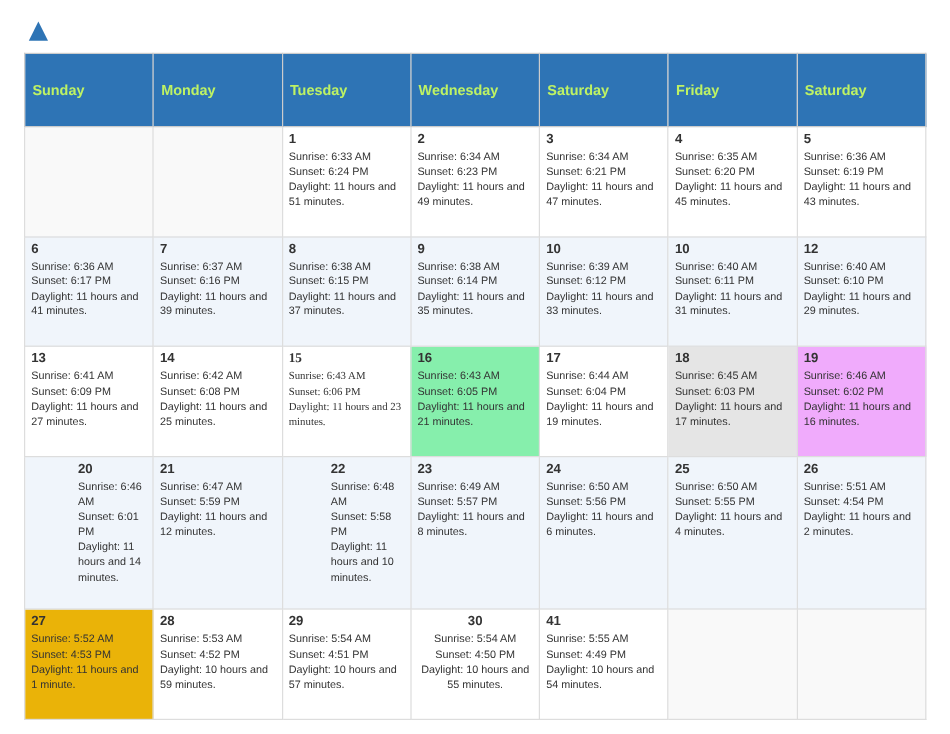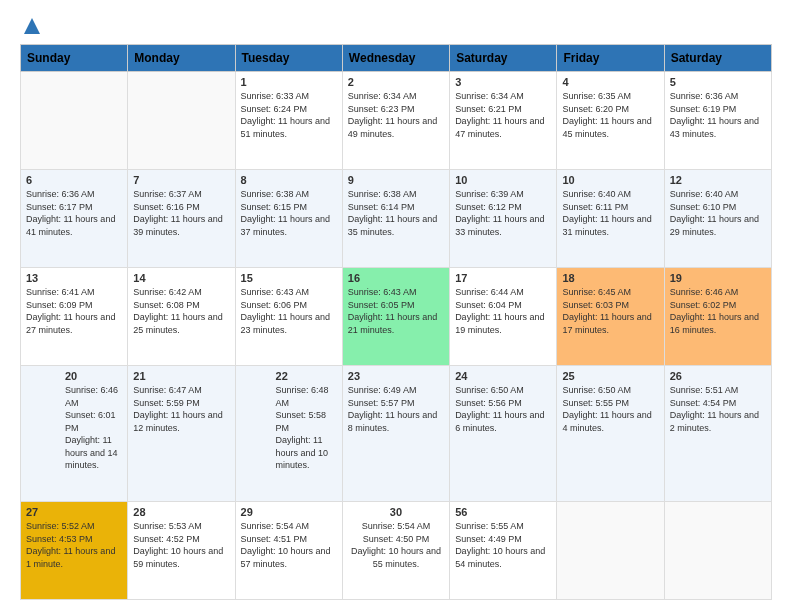--- a/index.html
+++ b/index.html
@@ -60,23 +60,23 @@
       font-size: 14px;
       color: #555;
     }
     .calendar-table {
       width: 100%;
       border-collapse: collapse;
       flex: 1;
     }
     .calendar-table th {
       background-color: #2e74b5;
-      color: #000000;
+      color: #bef264;
       text-align: left;
-      padding: 6px 6px;
+      padding: 23px 6px;
       font-size: 12px;
       font-weight: bold;
       border: 1px solid #ccc;
     }
     .calendar-table td {
       vertical-align: top;
       padding: 4px 5px;
       border: 1px solid #ddd;
       font-size: 9.5px;
       color: #333;
@@ -151,39 +151,39 @@
           <td style="background-color: rgb(240, 245, 251);"><span class="day-number">7</span><span class="day-info">Sunrise: 6:37 AM<br>Sunset: 6:16 PM<br>Daylight: 11 hours and 39 minutes.</span></td>
           <td style="background-color: rgb(240, 245, 251);"><span class="day-number">8</span><span class="day-info">Sunrise: 6:38 AM<br>Sunset: 6:15 PM<br>Daylight: 11 hours and 37 minutes.</span></td>
           <td style="background-color: rgb(240, 245, 251);"><span class="day-number">9</span><span class="day-info">Sunrise: 6:38 AM<br>Sunset: 6:14 PM<br>Daylight: 11 hours and 35 minutes.</span></td>
           <td style="background-color: rgb(240, 245, 251);"><span class="day-number">10</span><span class="day-info">Sunrise: 6:39 AM<br>Sunset: 6:12 PM<br>Daylight: 11 hours and 33 minutes.</span></td>
           <td style="background-color: rgb(240, 245, 251);"><span class="day-number">10</span><span class="day-info">Sunrise: 6:40 AM<br>Sunset: 6:11 PM<br>Daylight: 11 hours and 31 minutes.</span></td>
           <td style="background-color: rgb(240, 245, 251);"><span class="day-number">12</span><span class="day-info">Sunrise: 6:40 AM<br>Sunset: 6:10 PM<br>Daylight: 11 hours and 29 minutes.</span></td>
         </tr>
         <tr>
           <td style="background-color: rgb(255, 255, 255); margin-left: 41px;"><span class="day-number">13</span><span class="day-info">Sunrise: 6:41 AM<br>Sunset: 6:09 PM<br>Daylight: 11 hours and 27 minutes.</span></td>
           <td style="background-color: rgb(255, 255, 255);"><span class="day-number">14</span><span class="day-info">Sunrise: 6:42 AM<br>Sunset: 6:08 PM<br>Daylight: 11 hours and 25 minutes.</span></td>
-          <td style="background-color: rgb(255, 255, 255);"><span class="day-number">15</span><span class="day-info">Sunrise: 6:43 AM<br>Sunset: 6:06 PM<br>Daylight: 11 hours and 23 minutes.</span></td>
+          <td style="background-color: rgb(255, 255, 255); font-family: Liberation Serif, serif;"><span class="day-number">15</span><span class="day-info">Sunrise: 6:43 AM<br>Sunset: 6:06 PM<br>Daylight: 11 hours and 23 minutes.</span></td>
           <td style="background-color: #86efac;"><span class="day-number">16</span><span class="day-info">Sunrise: 6:43 AM<br>Sunset: 6:05 PM<br>Daylight: 11 hours and 21 minutes.</span></td>
           <td style="background-color: rgb(255, 255, 255);"><span class="day-number">17</span><span class="day-info">Sunrise: 6:44 AM<br>Sunset: 6:04 PM<br>Daylight: 11 hours and 19 minutes.</span></td>
-          <td style="background-color: #fdba74;"><span class="day-number">18</span><span class="day-info">Sunrise: 6:45 AM<br>Sunset: 6:03 PM<br>Daylight: 11 hours and 17 minutes.</span></td>
-          <td style="background-color: #fdba74;"><span class="day-number">19</span><span class="day-info">Sunrise: 6:46 AM<br>Sunset: 6:02 PM<br>Daylight: 11 hours and 16 minutes.</span></td>
+          <td style="background-color: #e5e5e5;"><span class="day-number">18</span><span class="day-info">Sunrise: 6:45 AM<br>Sunset: 6:03 PM<br>Daylight: 11 hours and 17 minutes.</span></td>
+          <td style="background-color: #f0abfc;"><span class="day-number">19</span><span class="day-info">Sunrise: 6:46 AM<br>Sunset: 6:02 PM<br>Daylight: 11 hours and 16 minutes.</span></td>
         </tr>
         <tr>
           <td style="background-color: rgb(240, 245, 251); padding-left: 44px;"><span class="day-number">20</span><span class="day-info">Sunrise: 6:46 AM<br>Sunset: 6:01 PM<br>Daylight: 11 hours and 14 minutes.</span></td>
           <td style="background-color: rgb(240, 245, 251);"><span class="day-number">21</span><span class="day-info">Sunrise: 6:47 AM<br>Sunset: 5:59 PM<br>Daylight: 11 hours and 12 minutes.</span></td>
           <td style="background-color: rgb(240, 245, 251); padding-left: 40px;"><span class="day-number">22</span><span class="day-info">Sunrise: 6:48 AM<br>Sunset: 5:58 PM<br>Daylight: 11 hours and 10 minutes.</span></td>
           <td style="background-color: rgb(240, 245, 251);"><span class="day-number">23</span><span class="day-info">Sunrise: 6:49 AM<br>Sunset: 5:57 PM<br>Daylight: 11 hours and 8 minutes.</span></td>
           <td style="background-color: rgb(240, 245, 251);"><span class="day-number">24</span><span class="day-info">Sunrise: 6:50 AM<br>Sunset: 5:56 PM<br>Daylight: 11 hours and 6 minutes.</span></td>
           <td style="background-color: rgb(240, 245, 251);"><span class="day-number">25</span><span class="day-info">Sunrise: 6:50 AM<br>Sunset: 5:55 PM<br>Daylight: 11 hours and 4 minutes.</span></td>
           <td style="background-color: rgb(240, 245, 251);"><span class="day-number">26</span><span class="day-info">Sunrise: 5:51 AM<br>Sunset: 4:54 PM<br>Daylight: 11 hours and 2 minutes.</span></td>
         </tr>
         <tr>
           <td style="background-color: #eab308;"><span class="day-number">27</span><span class="day-info">Sunrise: 5:52 AM<br>Sunset: 4:53 PM<br>Daylight: 11 hours and 1 minute.</span></td>
           <td style="background-color: rgb(255, 255, 255);"><span class="day-number">28</span><span class="day-info">Sunrise: 5:53 AM<br>Sunset: 4:52 PM<br>Daylight: 10 hours and 59 minutes.</span></td>
           <td style="background-color: rgb(255, 255, 255);"><span class="day-number">29</span><span class="day-info">Sunrise: 5:54 AM<br>Sunset: 4:51 PM<br>Daylight: 10 hours and 57 minutes.</span></td>
           <td style="background-color: rgb(255, 255, 255); text-align: center;"><span class="day-number">30</span><span class="day-info">Sunrise: 5:54 AM<br>Sunset: 4:50 PM<br>Daylight: 10 hours and 55 minutes.</span></td>
-          <td style="background-color: rgb(255, 255, 255);"><span class="day-number">56</span><span class="day-info">Sunrise: 5:55 AM<br>Sunset: 4:49 PM<br>Daylight: 10 hours and 54 minutes.</span></td>
+          <td style="background-color: rgb(255, 255, 255);"><span class="day-number">41</span><span class="day-info">Sunrise: 5:55 AM<br>Sunset: 4:49 PM<br>Daylight: 10 hours and 54 minutes.</span></td>
           <td class="empty-cell"></td>
           <td class="empty-cell"></td>
         </tr>
       </tbody>
   </table>
 </div>
 
 </body></html>

